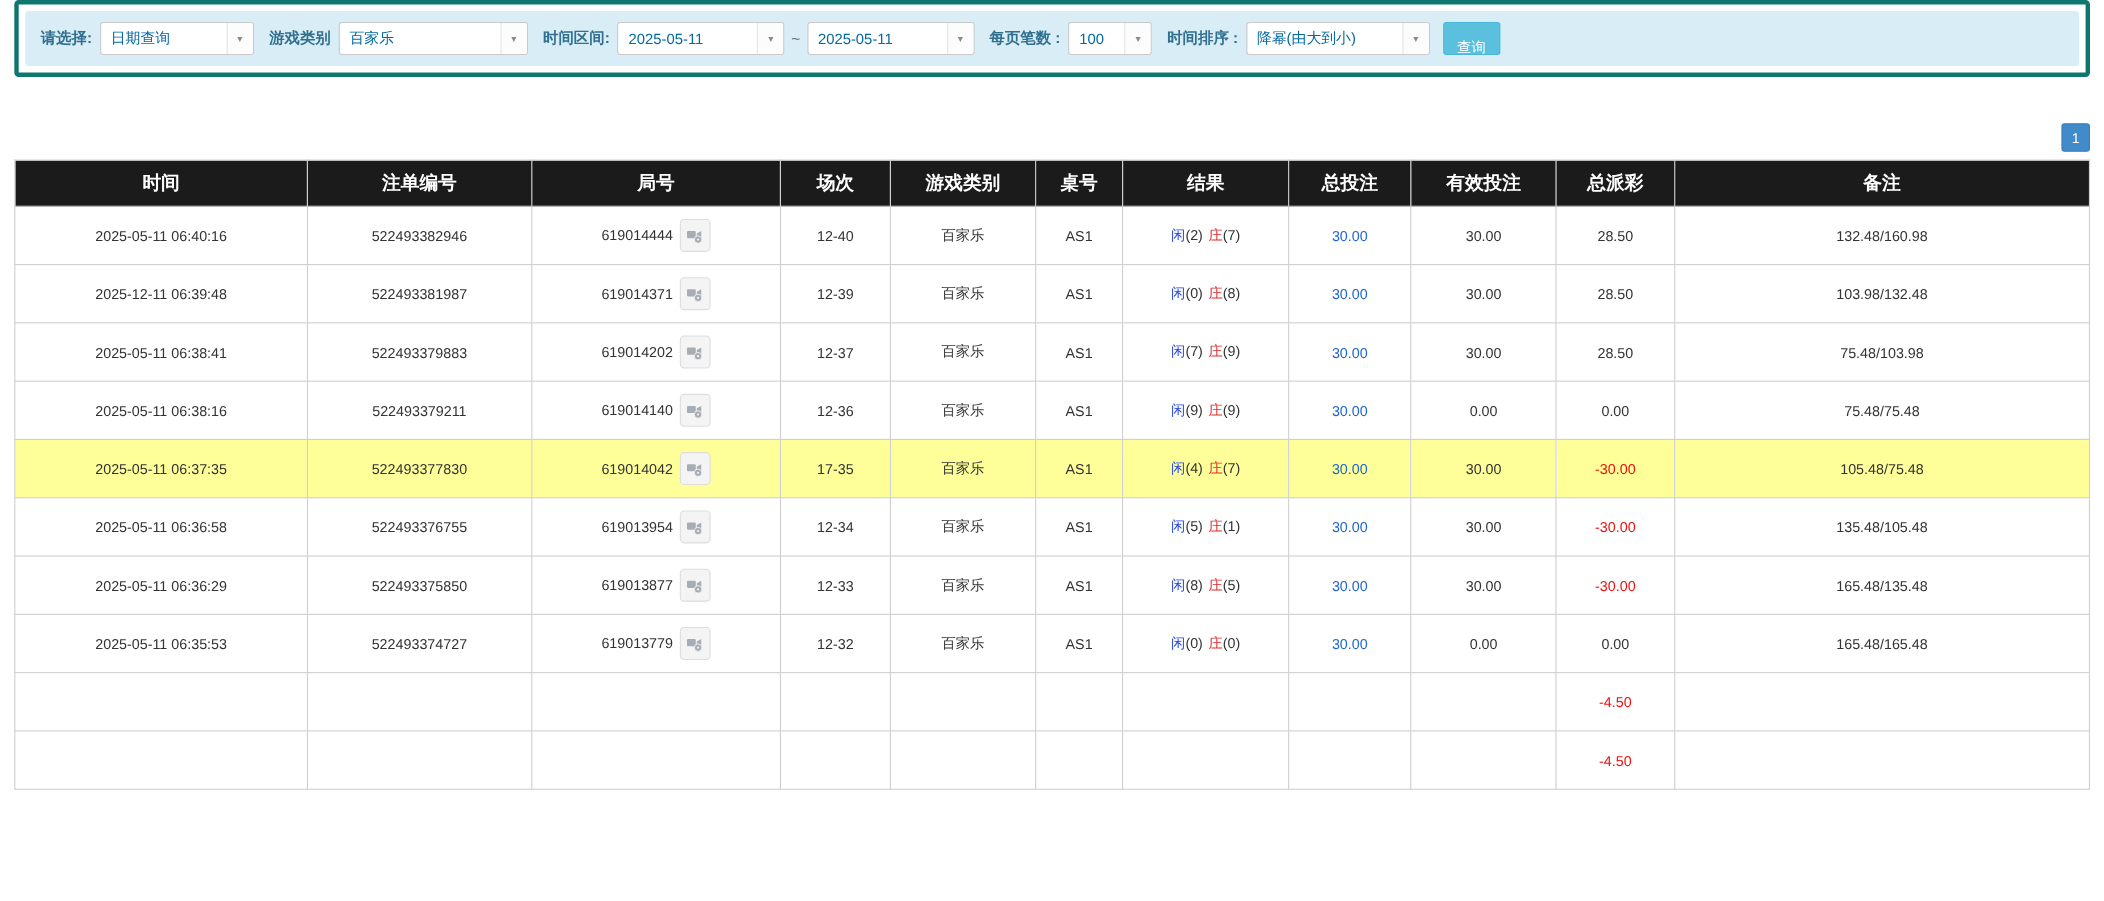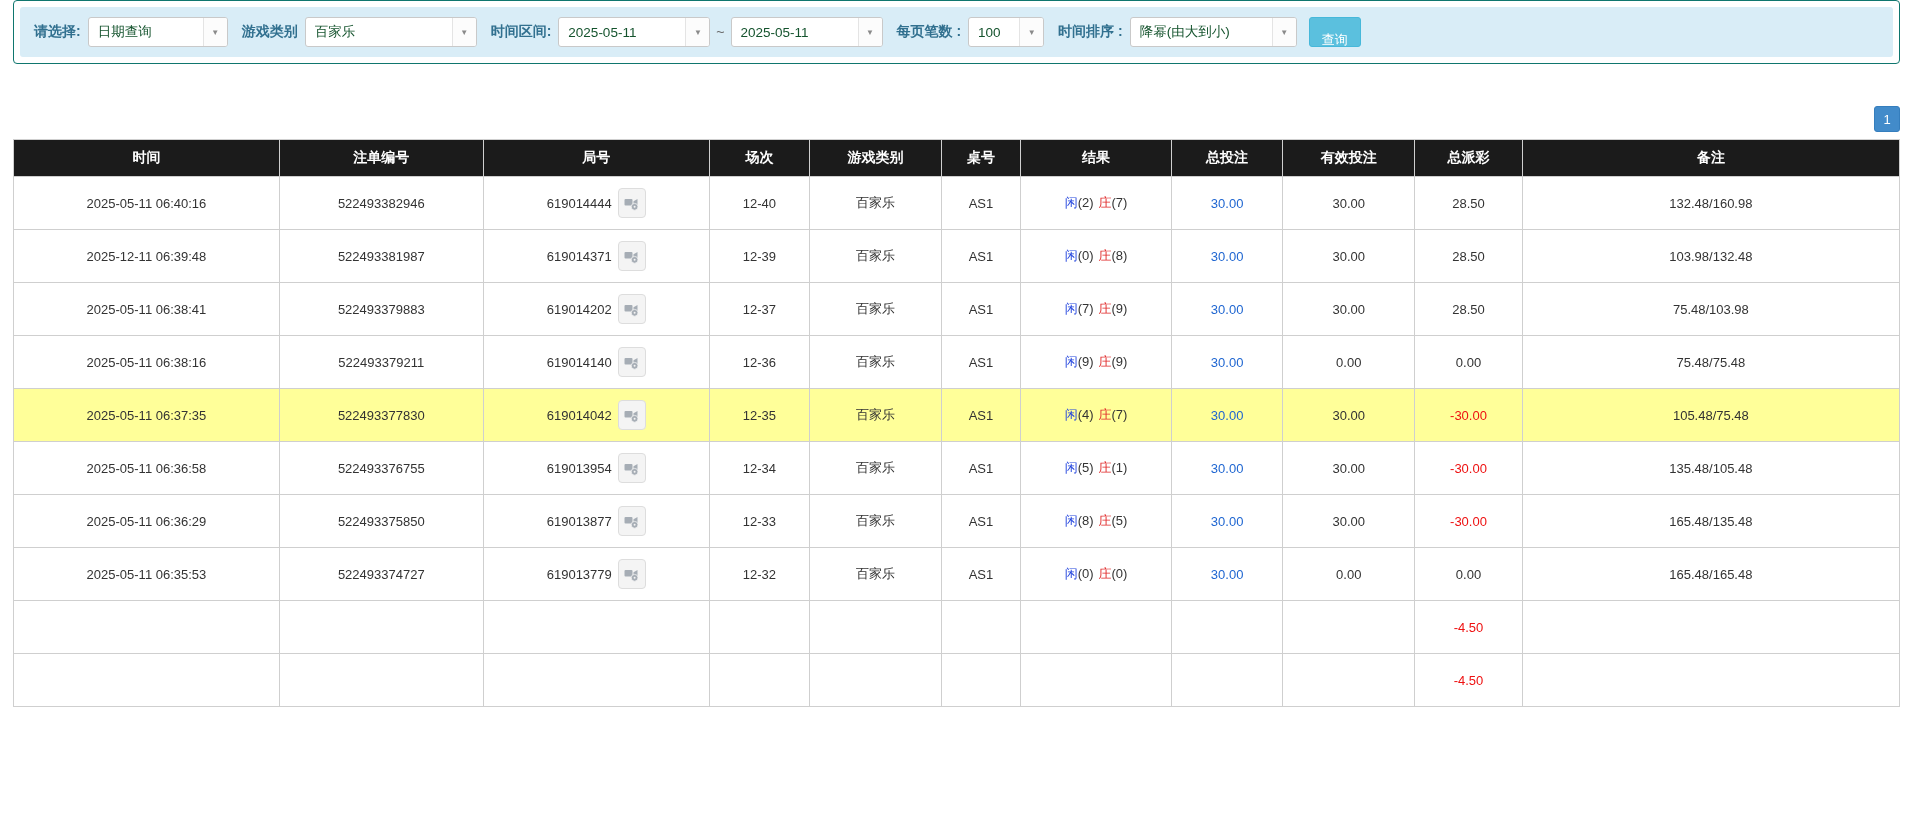--- a/index.html
+++ b/index.html
@@ -12,42 +12,42 @@
   }
   .wrap { padding: 0 13px; }
 
   h1.page-title {
     font-size: 21px; font-weight: 400; color: #222;
     margin: 9px 2px 10px;
   }
 
   
   .filter-panel {
-    border: 1px solid #0f766e; border-radius: 4px;
+    border: 4px solid #0f766e; border-radius: 4px;
     padding: 6px; background: #fff;
   }
   .filter-bar {
     background: #d9edf7; border-radius: 3px;
     display: flex; align-items: center;
     padding: 10px 8px; white-space: nowrap;
   }
   .flabel {
     color: #31708f; font-weight: bold; font-size: 14px;
     margin: 0 7px 0 14px;
   }
   .flabel:first-child { margin-left: 6px; }
   .combo {
     display: inline-flex; align-items: stretch;
     height: 30px; background: #fff;
     border: 1px solid #c9c9c9; border-radius: 3px;
     overflow: hidden;
   }
   .combo .val {
     display: flex; align-items: center;
-    padding: 0 9px; font-size: 13.5px; color: #14532d; flex: 1;
+    padding: 0 9px; font-size: 13.5px; color: #0369a1; flex: 1;
   }
   .combo .arrow {
     width: 24px; display: flex; align-items: center; justify-content: center;
     border-left: 1px solid #e4e4e4; background: #fcfcfc;
     color: #8a8a8a; font-size: 8px; cursor: pointer;
   }
   .sep { color: #666; font-size: 14px; margin: 0 6px; }
   .btn-query {
     margin-left: 12px;
     background: #5bc0de; color: #fff; border: 1px solid #46b8da;
@@ -78,21 +78,21 @@
   }
 
   
   table.records {
     width: 100%; border-collapse: collapse;
     font-size: 13px; color: #333;
     table-layout: fixed;
   }
   table.records th {
     background: #1b1b1b; color: #fff; font-weight: bold;
-    border: 1px solid #cfcfcf; padding: 9px 4px; font-size: 14px;
+    border: 1px solid #cfcfcf; padding: 9px 4px; font-size: 17px;
   }
   table.records td {
     border: 1px solid #cfcfcf; text-align: center;
     height: 53px; padding: 2px 6px;
     background: #fff;
     overflow: hidden; white-space: nowrap;
   }
   tbody tr.hl td { background: #ffff99; }
   .bet-link { color: #1f66d1; text-decoration: none; cursor: pointer; }
   .player { color: #2244dd; }
@@ -300,21 +300,21 @@
     <td>
       <span class="round-id">619014042</span><button class="video-btn">
               <svg width="15" height="15" viewBox="0 0 15 15">
                 <rect x="0.5" y="3" width="8" height="6.5" rx="1" fill="#a6adb5"></rect>
                 <path d="M9.5 5.2l4-2.2v7l-4-2.2z" fill="#a6adb5"></path>
                 <circle cx="10.6" cy="10.8" r="3.4" fill="#a6adb5" stroke="#f4f4f4" stroke-width="0.8"></circle>
                 <circle cx="10.6" cy="10.8" r="1" fill="#f4f4f4"></circle>
               </svg>
             </button>
     </td>
-    <td>12-35</td>
+    <td>17-35</td>
     <td>百家乐</td>
     <td>AS1</td>
     <td>
       <span class="player">闲</span><span class="num">(4)</span><span class="banker">庄</span><span class="num">(7)</span>
     </td>
     <td><a class="bet-link">30.00</a></td>
     <td>30.00</td>
     <td class="neg">-30.00</td>
     <td>105.48/75.48</td>
   </tr>

